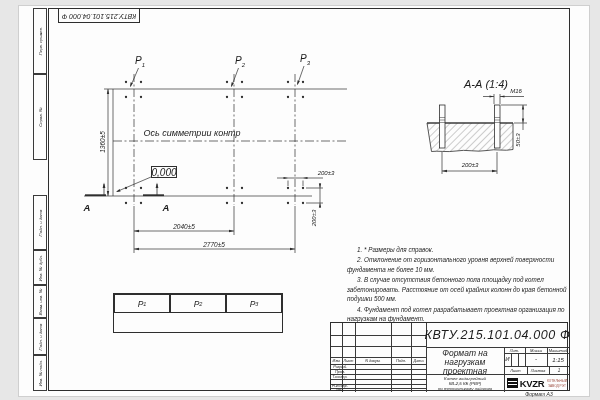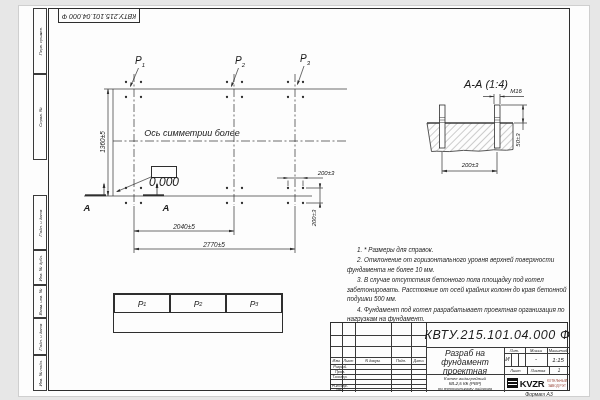--- a/index.html
+++ b/index.html
@@ -193,24 +193,24 @@
       <polygon points="523,123 521.9,118.5 524.1,118.5"></polygon>
       <polygon points="442,171 447,169.8 447,172.2"></polygon>
       <polygon points="497,171 492,169.8 492,172.2"></polygon>
     </g>
   </svg>
 
   <span class="t c" style="left:140px;top:61px;font-size:10px;"><span>Р</span><sub style="font-size:6px;">1</sub></span>
   <span class="t c" style="left:240px;top:61px;font-size:10px;"><span>Р</span><sub style="font-size:6px;">2</sub></span>
   <span class="t c" style="left:305px;top:59px;font-size:10px;"><span>Р</span><sub style="font-size:6px;">3</sub></span>
 
-  <span class="t c" style="left:192px;top:133px;font-size:9px;">Ось симметрии более</span>
+  <span class="t c" style="left:192px;top:133px;font-size:9px;">Ось симметрии контр</span>
 
   <div class="ebox"></div>
-  <span class="t c" style="left:164px;top:182px;font-size:12px;">0,000</span>
+  <span class="t c" style="left:164px;top:172px;font-size:10px;">0,000</span>
 
   <span class="t c" style="left:87px;top:207px;font-size:9.5px;font-weight:bold;">А</span>
   <span class="t c" style="left:166px;top:207px;font-size:9.5px;font-weight:bold;">А</span>
 
   <span class="t cr" style="left:102px;top:142px;font-size:6.5px;">1360±5</span>
   <span class="t c" style="left:184px;top:226px;font-size:6.5px;">2040±5</span>
   <span class="t c" style="left:214px;top:244px;font-size:6.5px;">2770±5</span>
   <span class="t c" style="left:326px;top:172.5px;font-size:6px;">200±3</span>
   <span class="t cr" style="left:313.5px;top:218px;font-size:6px;">200±3</span>
 
@@ -278,22 +278,22 @@
     <span class="t c" style="left:70px;top:37.5px;font-size:3.8px;">Подп.</span>
     <span class="t c" style="left:87.5px;top:37.5px;font-size:3.8px;">Дата</span>
 
     <span class="t c" style="left:9px;top:43.5px;font-size:3.8px;">Разраб.</span>
     <span class="t c" style="left:9px;top:48.5px;font-size:3.8px;">Пров.</span>
     <span class="t c" style="left:9px;top:53.5px;font-size:3.8px;">Т.контр.</span>
     <span class="t c" style="left:9px;top:58.5px;font-size:3.8px;"></span>
     <span class="t c" style="left:9px;top:63px;font-size:3.8px;">Н.контр.</span>
     <span class="t c" style="left:9px;top:67px;font-size:3.8px;">Утв.</span>
 
-    <span class="t c" style="left:134px;top:29.5px;font-size:8.5px;">Разраб на</span>
-    <span class="t c" style="left:134px;top:38.5px;font-size:8.5px;">фундамент</span>
+    <span class="t c" style="left:134px;top:29.5px;font-size:8.5px;">Формат на</span>
+    <span class="t c" style="left:134px;top:38.5px;font-size:8.5px;">нагрузкам</span>
     <span class="t c" style="left:134px;top:47.5px;font-size:8.5px;">проектная</span>
 
     <span class="t c" style="left:134px;top:54.5px;font-size:4.4px;">Котел водогрейный</span>
     <span class="t c" style="left:134px;top:59.5px;font-size:4.4px;">КВ-2,5 КБ (РВР)</span>
     <span class="t c" style="left:134px;top:64.5px;font-size:4.4px;">по техническому заданию</span>
 
     <span class="t c" style="left:183.5px;top:27px;font-size:4px;">Лит.</span>
     <span class="t c" style="left:205px;top:27px;font-size:4px;">Масса</span>
     <span class="t c" style="left:227px;top:27px;font-size:4px;">Масштаб</span>
     <span class="t c" style="left:176.5px;top:36px;font-size:6px;">И</span>

